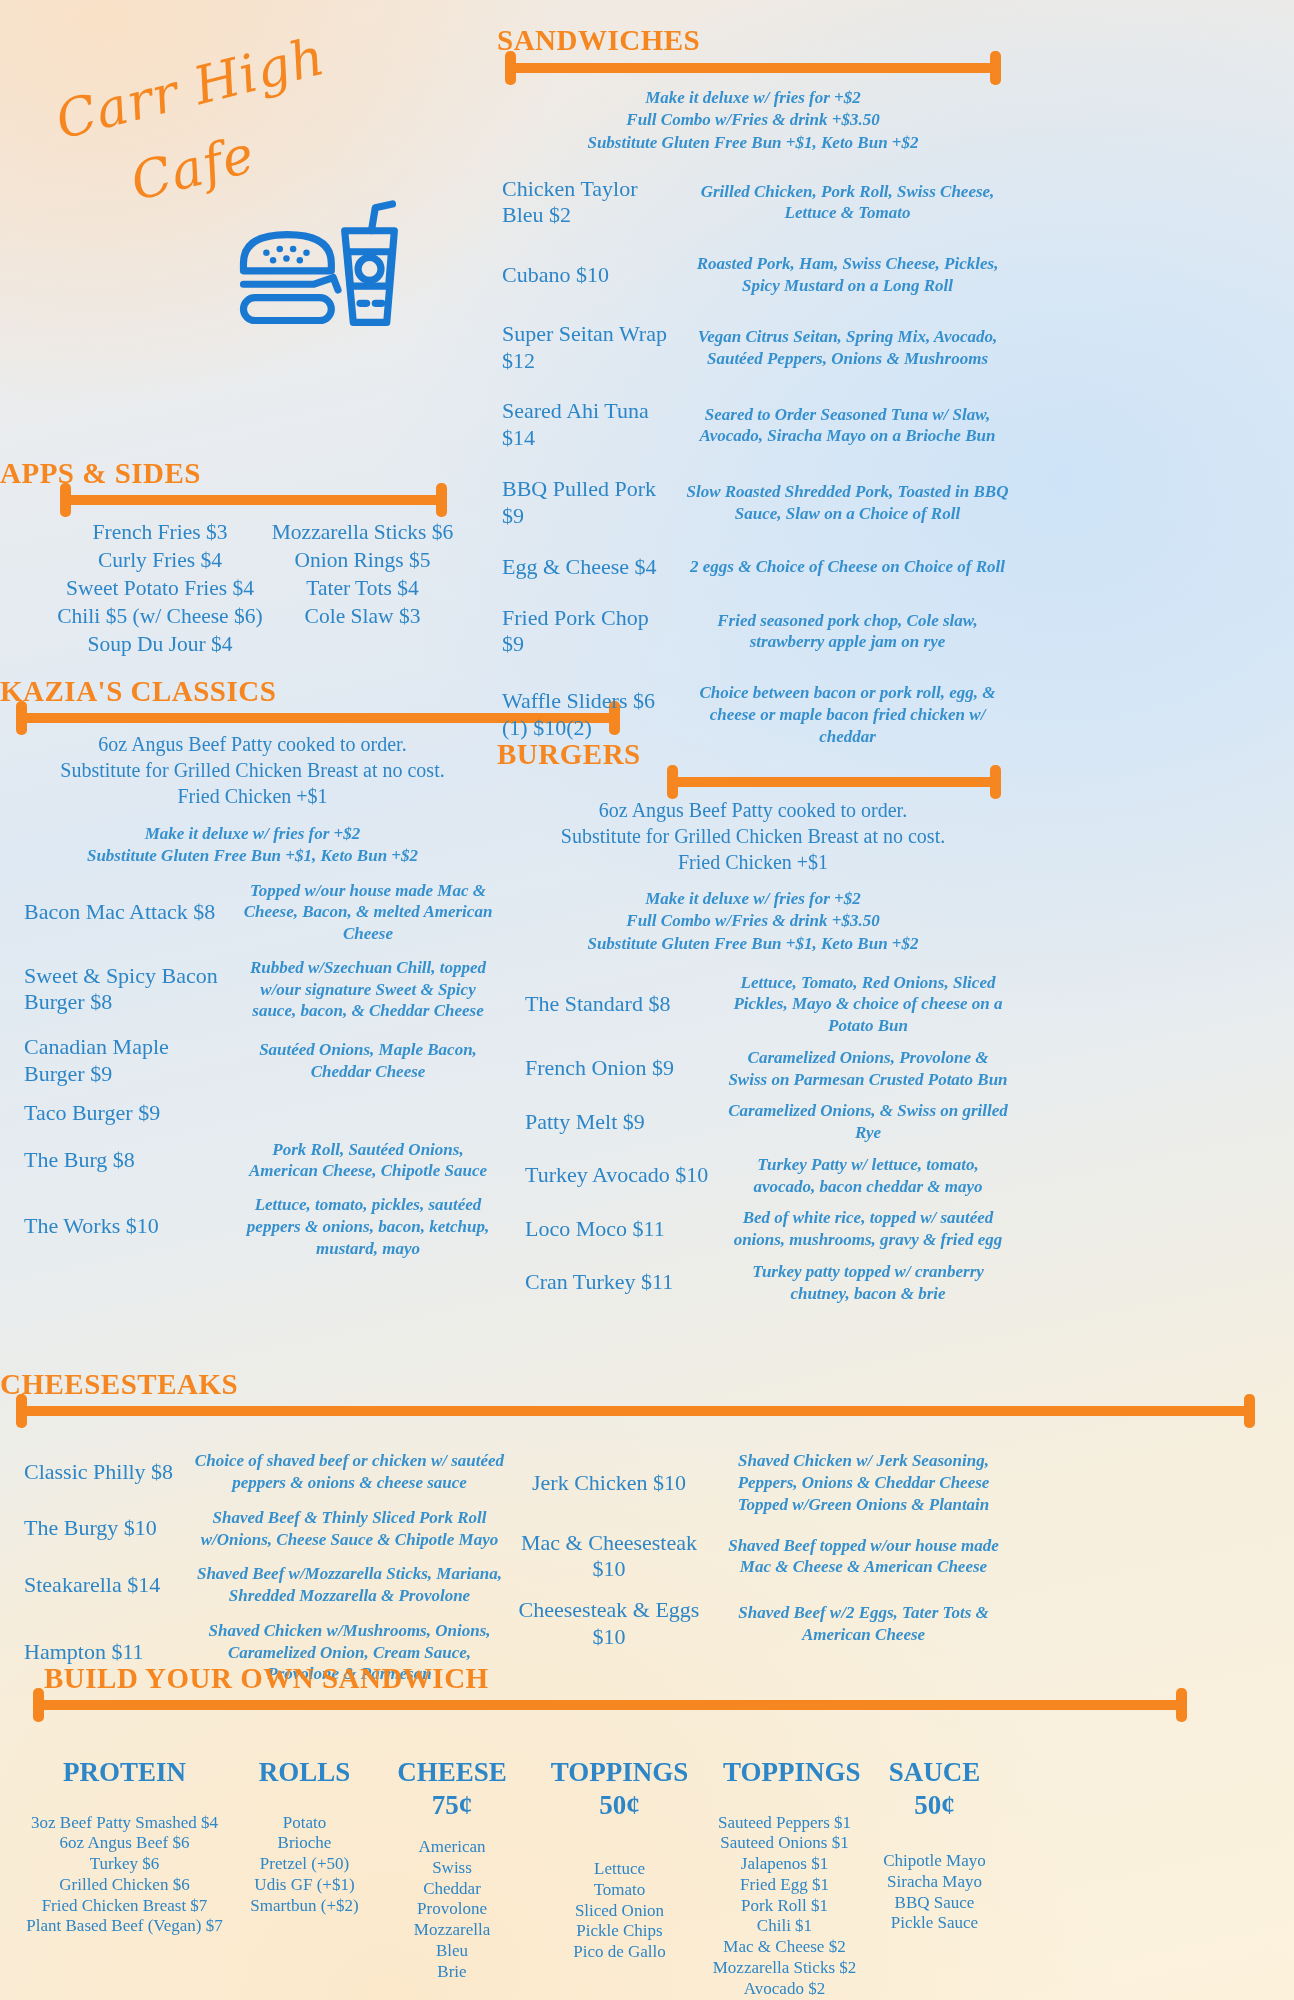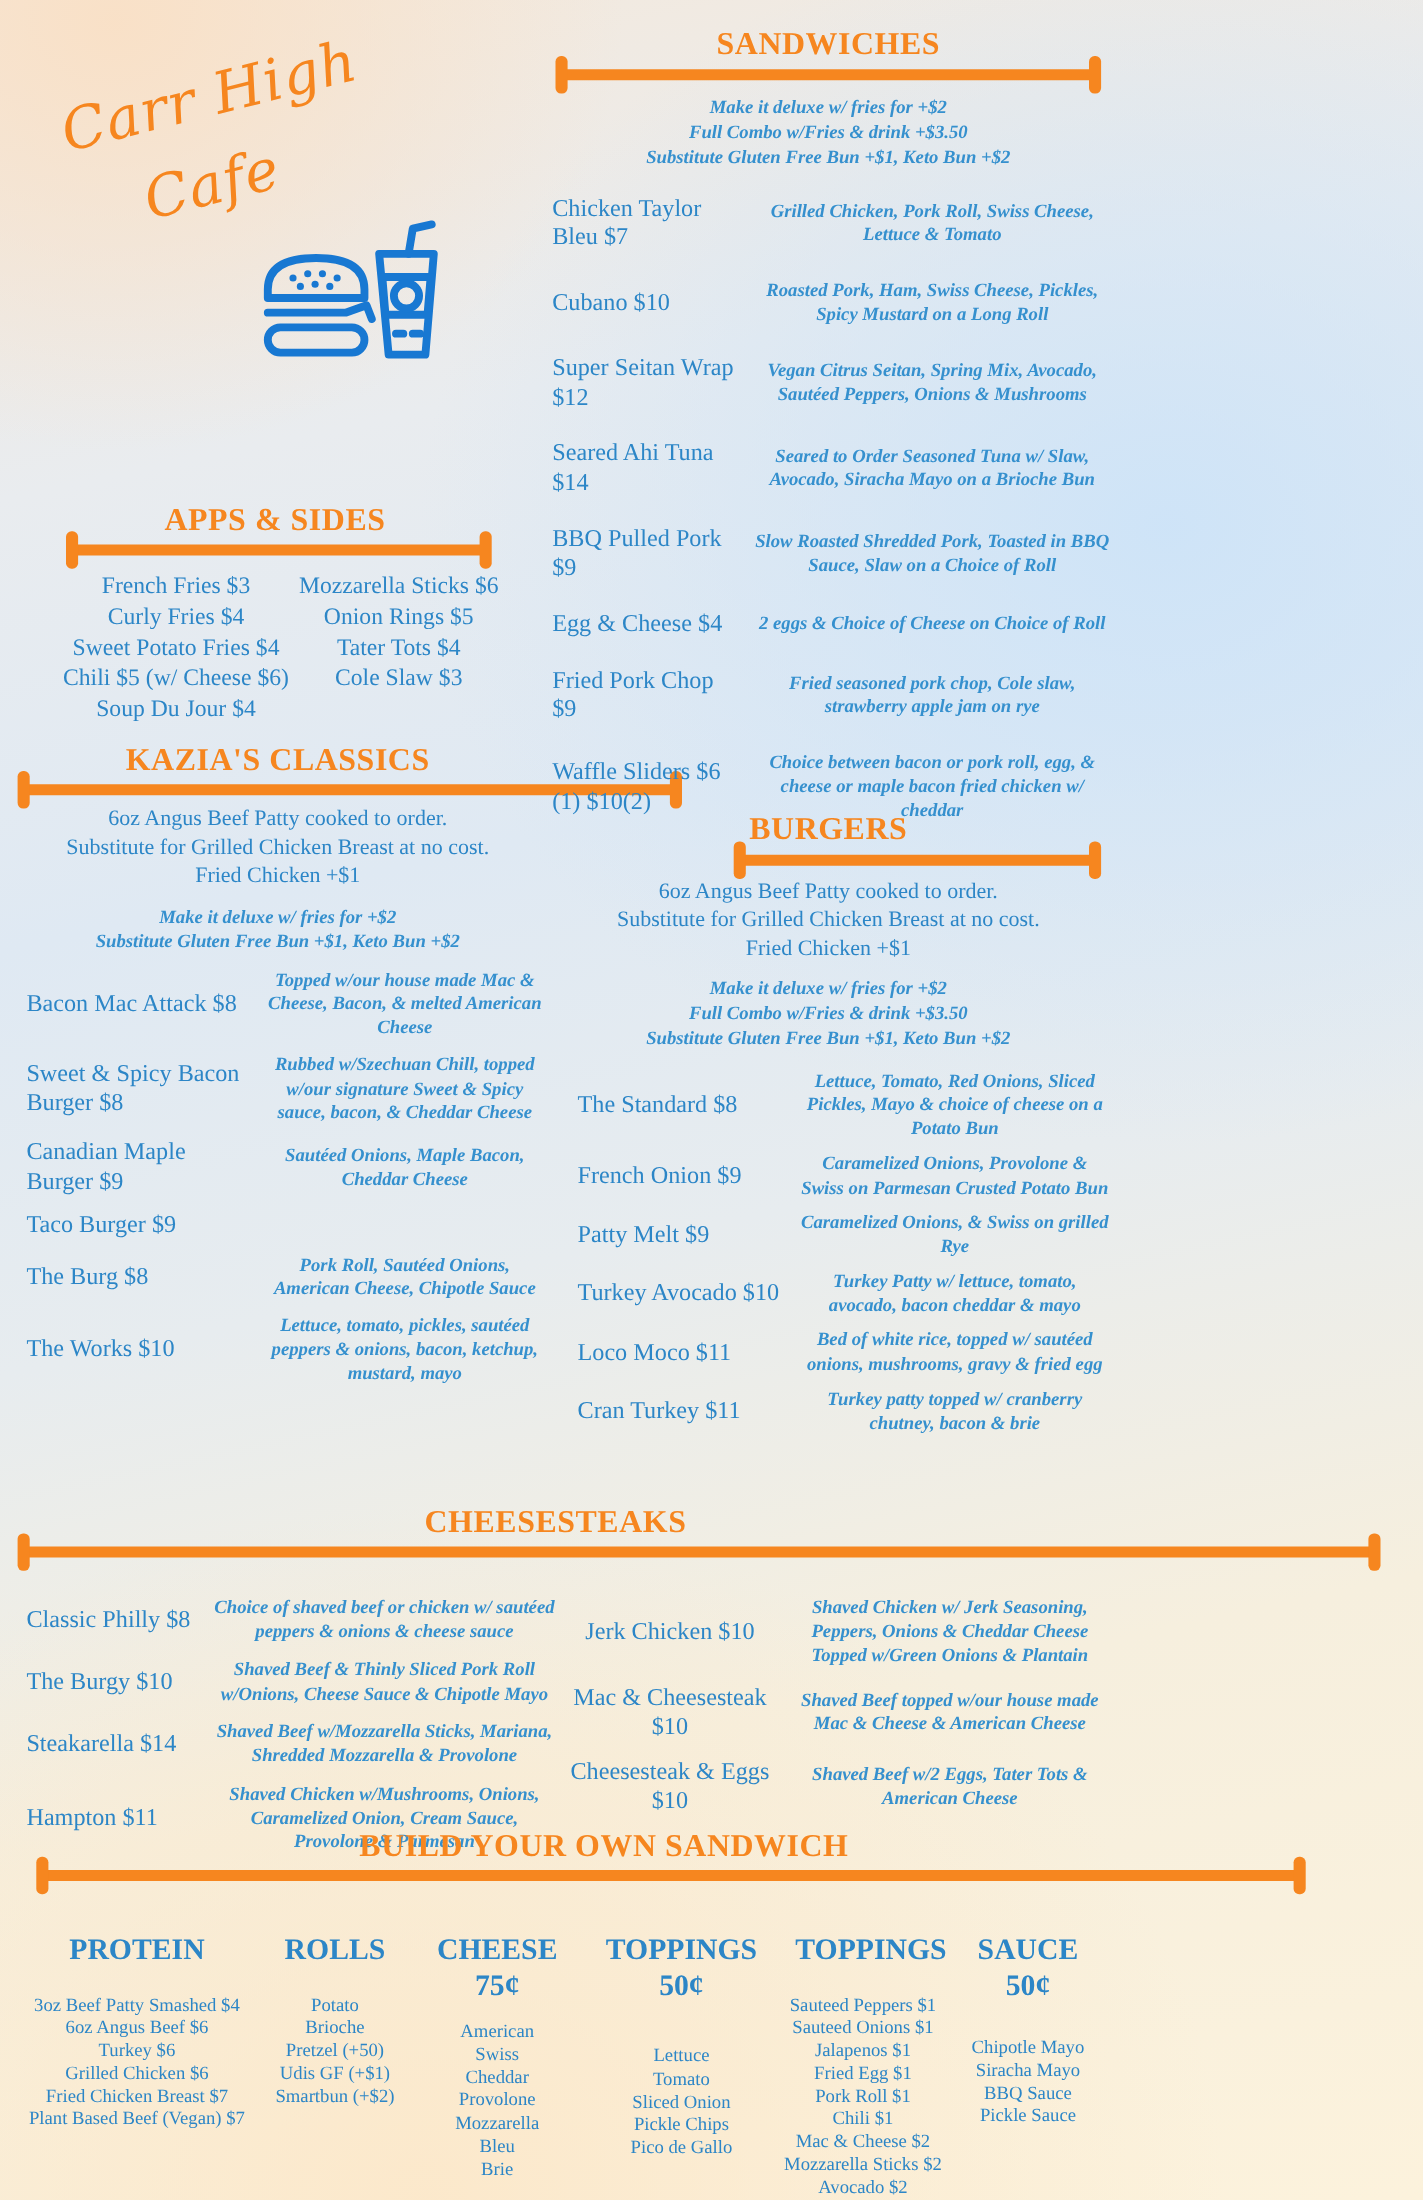--- a/index.html
+++ b/index.html
@@ -30,21 +30,21 @@
     font-family:"DejaVu Serif","Liberation Serif",serif;
     line-height:1;
   }
   .logo-l1{font-size:52px;letter-spacing:1px;}
   .logo-l2{font-size:52px;margin:26px 0 0 58px;letter-spacing:1px;}
   
   .food-icon{position:absolute;left:232px;top:200px;}
   
   .sec{position:absolute;}
   .sec-title{
-    margin:0;text-align:center;
+    margin:0;text-align:left;
     color:var(--orange);
     font-size:29px;font-weight:700;letter-spacing:.5px;line-height:1.15;
   }
   .bar{position:relative;height:10px;background:var(--orange);border-radius:5px;margin-top:5px;}
   .bar::before,.bar::after{
     content:"";position:absolute;top:-12px;width:11px;height:34px;
     border-radius:5px;background:var(--orange);
   }
   .bar::before{left:-2px;}
   .bar::after{right:-2px;}
@@ -207,21 +207,21 @@
     <div class="bar"></div>
     <div class="deluxe">
 
     <div>Make it deluxe w/ fries for +$2</div>
         <div>Full Combo w/Fries &amp; drink +$3.50</div>
         <div>Substitute Gluten Free Bun +$1, Keto Bun +$2</div>
       </div>
     <div class="rows rows-sandwiches">
 
         <div class="row">
-          <div class="name">Chicken Taylor Bleu $7</div>
+          <div class="name">Chicken Taylor Bleu $2</div>
           <div class="desc">Grilled Chicken, Pork Roll, Swiss Cheese, Lettuce &amp; Tomato</div>
         </div>
 
         <div class="row">
           <div class="name">Cubano $10</div>
           <div class="desc">Roasted Pork, Ham, Swiss Cheese, Pickles, Spicy Mustard on a Long Roll</div>
         </div>
 
         <div class="row">
           <div class="name">Super Seitan Wrap $12</div>

